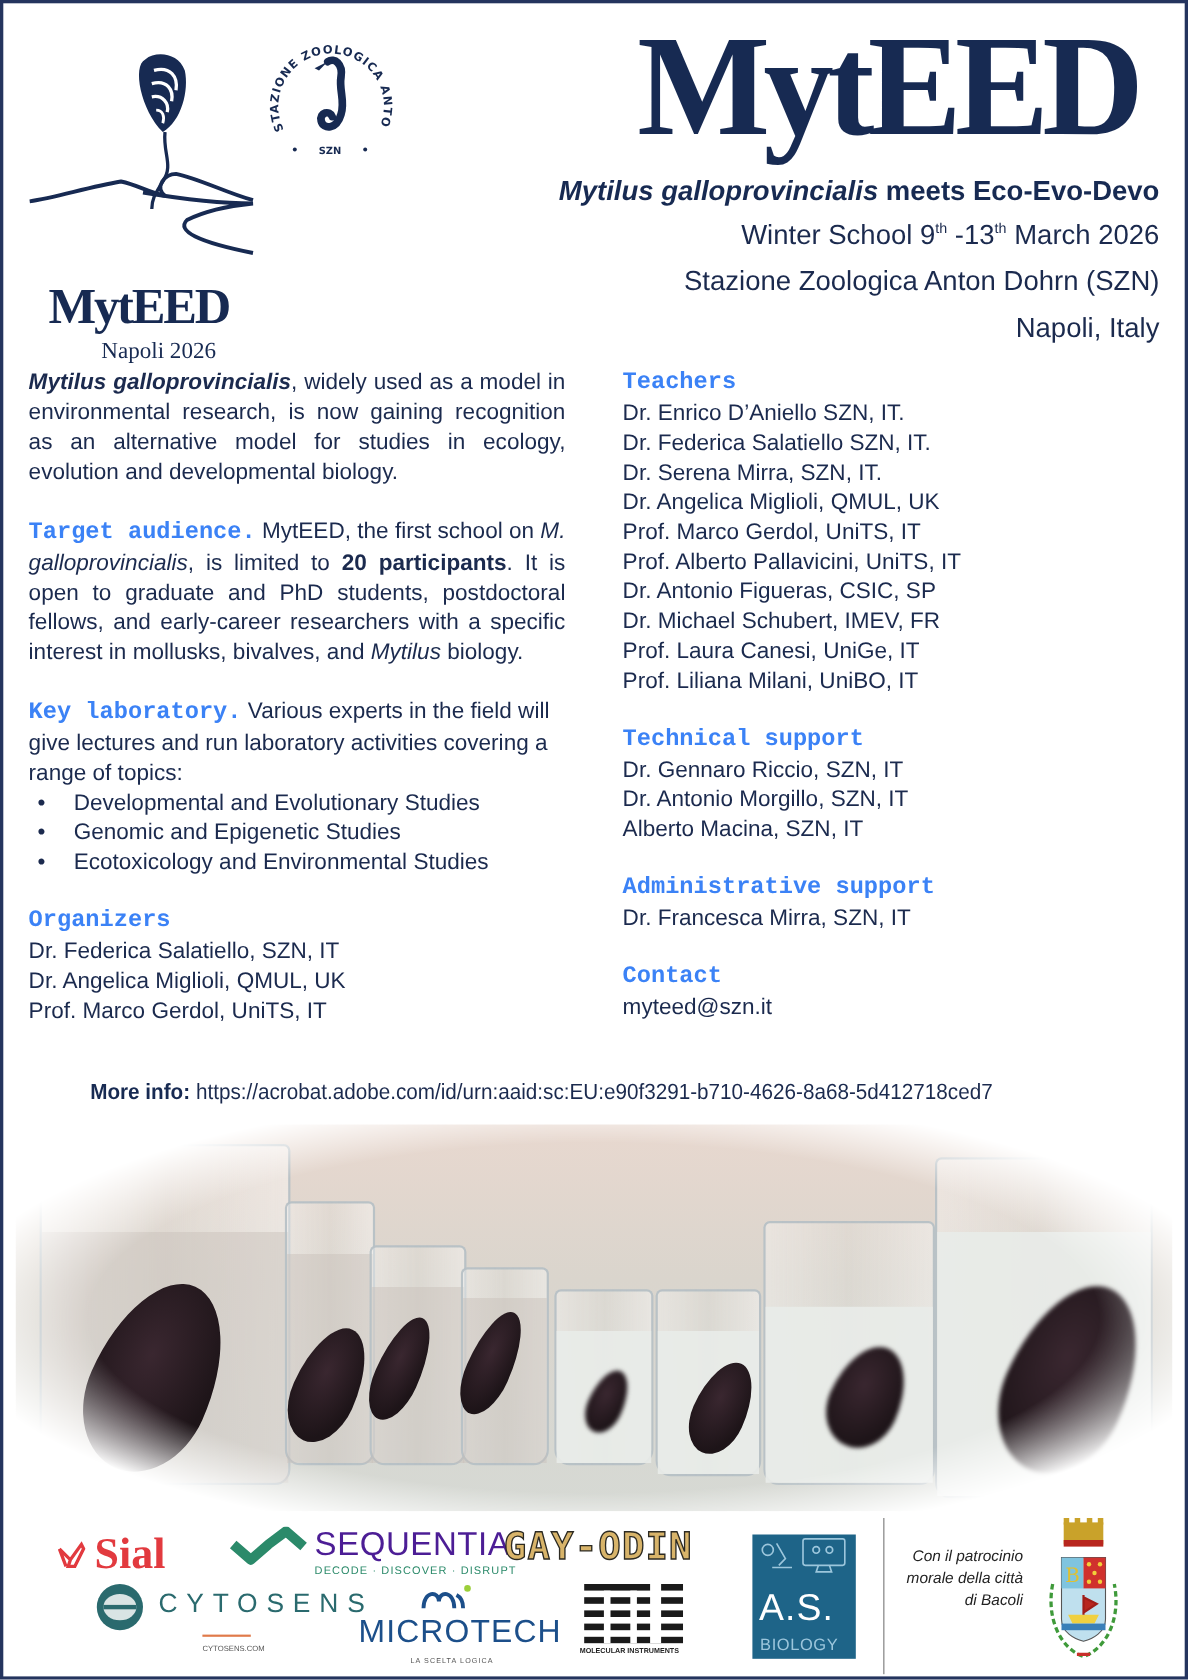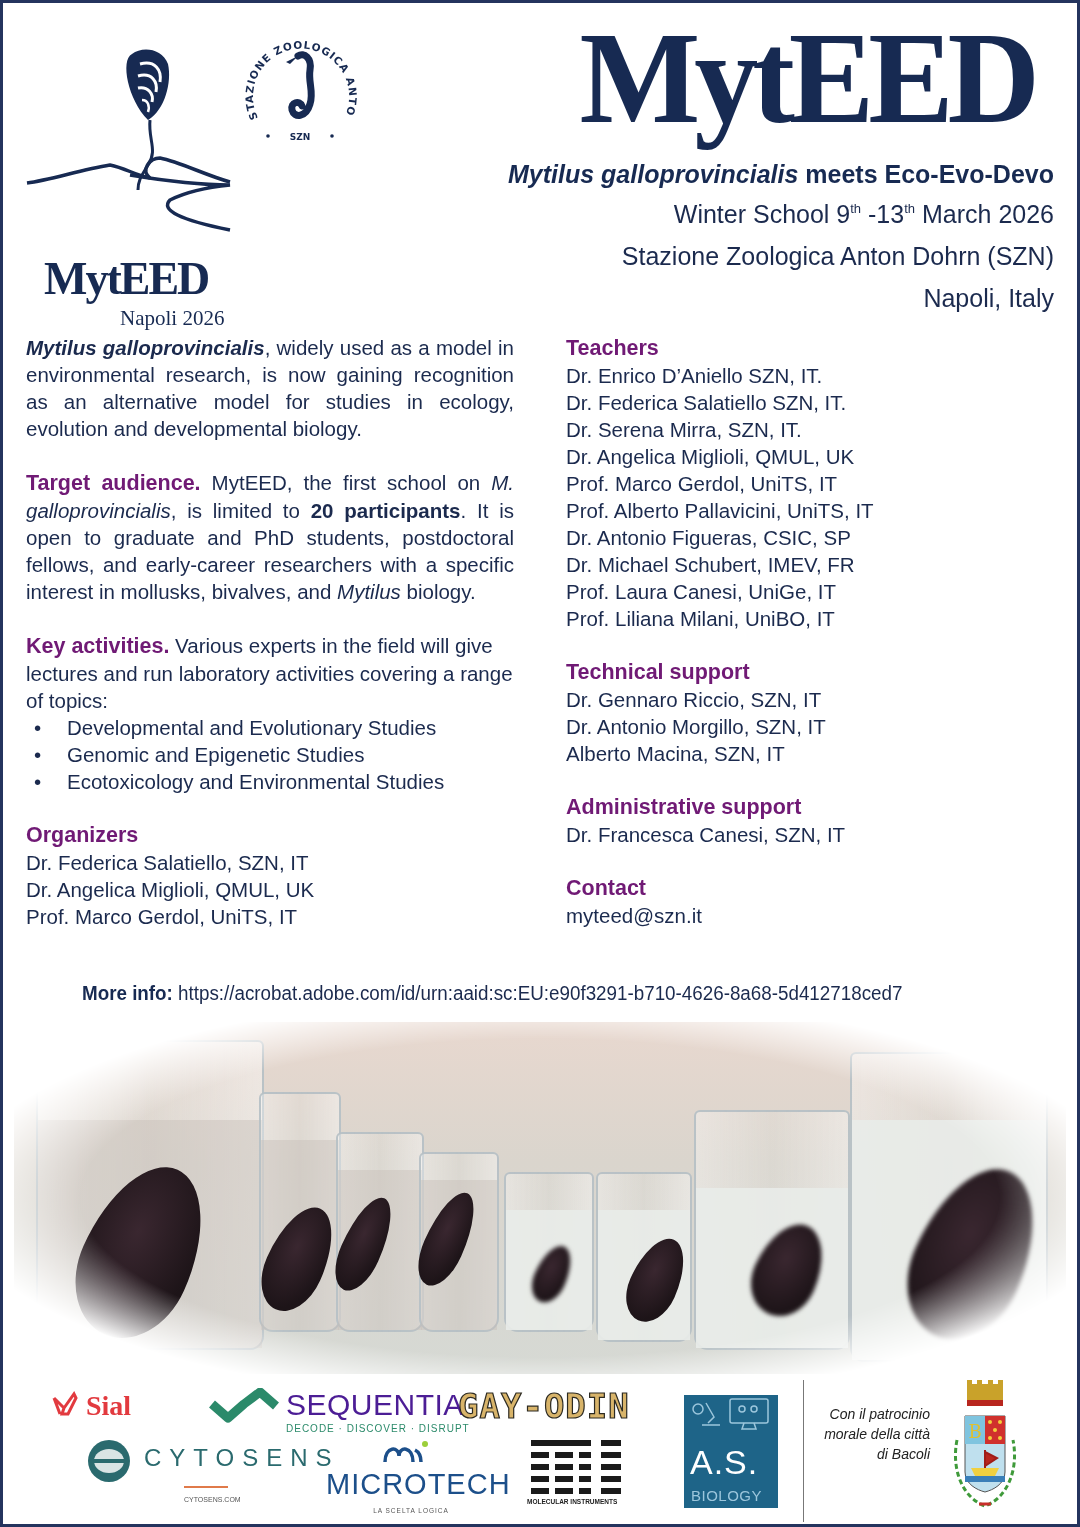--- a/index.html
+++ b/index.html
@@ -3,38 +3,38 @@
 <meta charset="utf-8">
 <style>
   * { box-sizing: border-box; margin: 0; padding: 0; }
   html, body { width: 1080px; height: 1527px; background: #ffffff; overflow: hidden; }
   body { font-family: "Liberation Sans", sans-serif; color: #1b2a4e; position: relative; }
   .frame { position: absolute; left: 0; top: 0; width: 1080px; height: 1527px; border: 3px solid #24345e; }
 
   
   .logo-left { position: absolute; left: 20px; top: 30px; width: 220px; height: 280px; }
   .logo-left .title { position: absolute; left: 24px; top: 222px; font-family: "Liberation Serif", serif; font-weight: bold; font-size: 46px; letter-spacing: -2px; color: #172a52; }
-  .logo-left .sub { position: absolute; left: 72px; top: 276px; font-family: "Liberation Serif", serif; font-size: 21px; color: #172a52; margin-left: 28px; }
+  .logo-left .sub { position: absolute; left: 72px; top: 276px; font-family: "Liberation Serif", serif; font-size: 21px; color: #172a52; }
   .szn-logo { position: absolute; left: 240px; top: 22px; width: 120px; height: 130px; }
 
   
   .hero-title { position: absolute; right: 46px; top: 14px; font-family: "Liberation Serif", serif; font-weight: bold; font-size: 128px; letter-spacing: -6px; color: #172a52; line-height: 1; transform: scaleY(1.02); }
   .subtitle { position: absolute; right: 26px; top: 160px; font-size: 25px; font-weight: bold; color: #172a52; text-align: right; }
   .subtitle i { font-style: italic; }
   .hline { position: absolute; right: 26px; font-size: 25px; color: #1b2a4e; text-align: right; white-space: nowrap; }
   .hline sup { font-size: 13px; vertical-align: 10px; }
 
   
   .col-left { position: absolute; left: 26px; top: 334px; width: 488px; font-size: 20.5px; line-height: 27px; }
   .col-left p { text-align: justify; margin-bottom: 27px; }
   .col-left p.objectives { margin-bottom: 0; }
   .bullets { list-style: none; margin: 0 0 27px 0; }
   .bullets li { padding-left: 41px; position: relative; }
   .bullets li::before { content: "•"; position: absolute; left: 8px; }
-  .section-h { font-weight: bold; font-size: 21.5px; color: #701a75; }
+  .section-h { font-weight: bold; font-size: 21.5px; color: #3b82f6; font-family: Liberation Mono, monospace; }
   .name-line { display: block; }
 
   
   .col-right { position: absolute; left: 566px; top: 335px; width: 480px; font-size: 20.5px; line-height: 27px; }
   .col-right .block { margin-bottom: 27px; }
 
   .moreinfo { position: absolute; left: 82px; top: 982px; font-size: 20px; white-space: nowrap; transform: scaleX(0.94); transform-origin: left center; }
   .moreinfo b { font-weight: bold; color: #172a52; }
 
   
@@ -44,21 +44,21 @@
     background: linear-gradient(180deg, #e8d8cf 0%, #dad5cd 40%, #d6d9d4 100%); }
   .jar { position: absolute; border: 2px solid rgba(180,190,195,0.9); border-radius: 6px 6px 14px 14px; background: linear-gradient(90deg, rgba(255,255,255,0.35), rgba(230,235,235,0.15) 50%, rgba(255,255,255,0.4)); }
   .water-clear { position: absolute; left: 0; right: 0; bottom: 0; background: rgba(200,190,185,0.45); }
   .water-milky { position: absolute; left: 0; right: 0; bottom: 0; background: rgba(232,236,232,0.92); }
   .mussel { position: absolute; border-radius: 50% 50% 50% 50% / 60% 60% 40% 40%; background: radial-gradient(ellipse at 40% 40%, #3a2730, #1d1418 70%); transform: rotate(24deg); }
   .mussel.blur { filter: blur(2px); }
 
   
   .sponsors { position: absolute; left: 0; top: 1380px; width: 1080px; height: 147px; }
   .sp { position: absolute; white-space: nowrap; }
-  .sial { left: 52px; top: 8px; color: #e23a3f; font-family: "Liberation Serif", serif; font-weight: bold; font-size: 28px; }
+  .sial { left: 52px; top: 8px; color: #e23a3f; font-family: "Liberation Serif", serif; font-weight: bold; font-size: 40px; }
   .sial .bird { display: inline-block; width: 26px; height: 30px; margin-right: 8px; vertical-align: -3px; }
   .sequentia { left: 208px; top: 8px; }
   .sequentia .name { position: absolute; left: 78px; top: 0; font-size: 30px; color: #4c1d95; letter-spacing: 0.5px; }
   .sequentia .tag { position: absolute; left: 78px; top: 35px; font-size: 10px; color: #2b8a6a; letter-spacing: 1px; }
   .gayodin { left: 458px; top: 6px; font-family: "DejaVu Sans Mono", monospace; font-weight: bold; font-size: 34px; color: #d8b46a; -webkit-text-stroke: 1.2px #2c2a22; letter-spacing: 1px; }
   .cytosens { left: 86px; top: 58px; }
   .cytosens .name { position: absolute; left: 58px; top: 6px; font-size: 24px; letter-spacing: 8px; color: #2a6a6e; }
   .cytosens .bar { position: absolute; left: 98px; top: 48px; width: 44px; height: 2px; background: #e07a4a; }
   .cytosens .url { position: absolute; left: 98px; top: 58px; font-size: 7px; color: #555; }
   .microtech { left: 326px; top: 60px; width: 170px; text-align: center; }
@@ -112,21 +112,21 @@
 
 <div class="hero-title">MytEED</div>
 <div class="subtitle"><i>Mytilus galloprovincialis</i><span> meets Eco-Evo-Devo</span></div>
 <div class="hline" style="top:200px;"><span>Winter School 9</span><sup>th</sup><span> -13</span><sup>th</sup><span> March 2026</span></div>
 <div class="hline" style="top:242px;">Stazione Zoologica Anton Dohrn (SZN)</div>
 <div class="hline" style="top:284px;">Napoli, Italy</div>
 
 <div class="col-left">
   <p><b><i>Mytilus galloprovincialis</i></b><span>, widely used as a model in environmental research, is now gaining recognition as an alternative model for studies in ecology, evolution and developmental biology.</span></p>
   <p><b class="section-h">Target audience.</b><span> MytEED, the first school on </span><i>M. galloprovincialis</i><span>, is limited to </span><b>20 participants</b><span>. It is open to graduate and PhD students, postdoctoral fellows, and early-career researchers with a specific interest in mollusks, bivalves, and </span><i>Mytilus</i><span> biology.</span></p>
-  <p class="objectives" style="text-align:left;"><b class="section-h">Key activities.</b><span> Various experts in the field will give lectures and run laboratory activities covering a range of topics:</span></p>
+  <p class="objectives" style="text-align:left;"><b class="section-h">Key laboratory.</b><span> Various experts in the field will give lectures and run laboratory activities covering a range of topics:</span></p>
   <ul class="bullets">
     <li>Developmental and Evolutionary Studies</li>
     <li>Genomic and Epigenetic Studies</li>
     <li>Ecotoxicology and Environmental Studies</li>
   </ul>
   <div>
     <div class="section-h">Organizers</div>
     <span class="name-line">Dr. Federica Salatiello, SZN, IT</span>
     <span class="name-line">Dr. Angelica Miglioli, QMUL, UK</span>
     <span class="name-line">Prof. Marco Gerdol, UniTS, IT</span>
@@ -148,21 +148,21 @@
     <span class="name-line">Prof. Liliana Milani, UniBO, IT</span>
   </div>
   <div class="block">
     <div class="section-h">Technical support</div>
     <span class="name-line">Dr. Gennaro Riccio, SZN, IT</span>
     <span class="name-line">Dr. Antonio Morgillo, SZN, IT</span>
     <span class="name-line">Alberto Macina, SZN, IT</span>
   </div>
   <div class="block">
     <div class="section-h">Administrative support</div>
-    <span class="name-line">Dr. Francesca Canesi, SZN, IT</span>
+    <span class="name-line">Dr. Francesca Mirra, SZN, IT</span>
   </div>
   <div class="block">
     <div class="section-h">Contact</div>
     <span class="name-line">myteed@szn.it</span>
   </div>
 </div>
 
 <div class="moreinfo"><b>More info:</b><span> https://acrobat.adobe.com/id/urn:aaid:sc:EU:e90f3291-b710-4626-8a68-5d412718ced7</span></div>
 
 <div class="photo">

